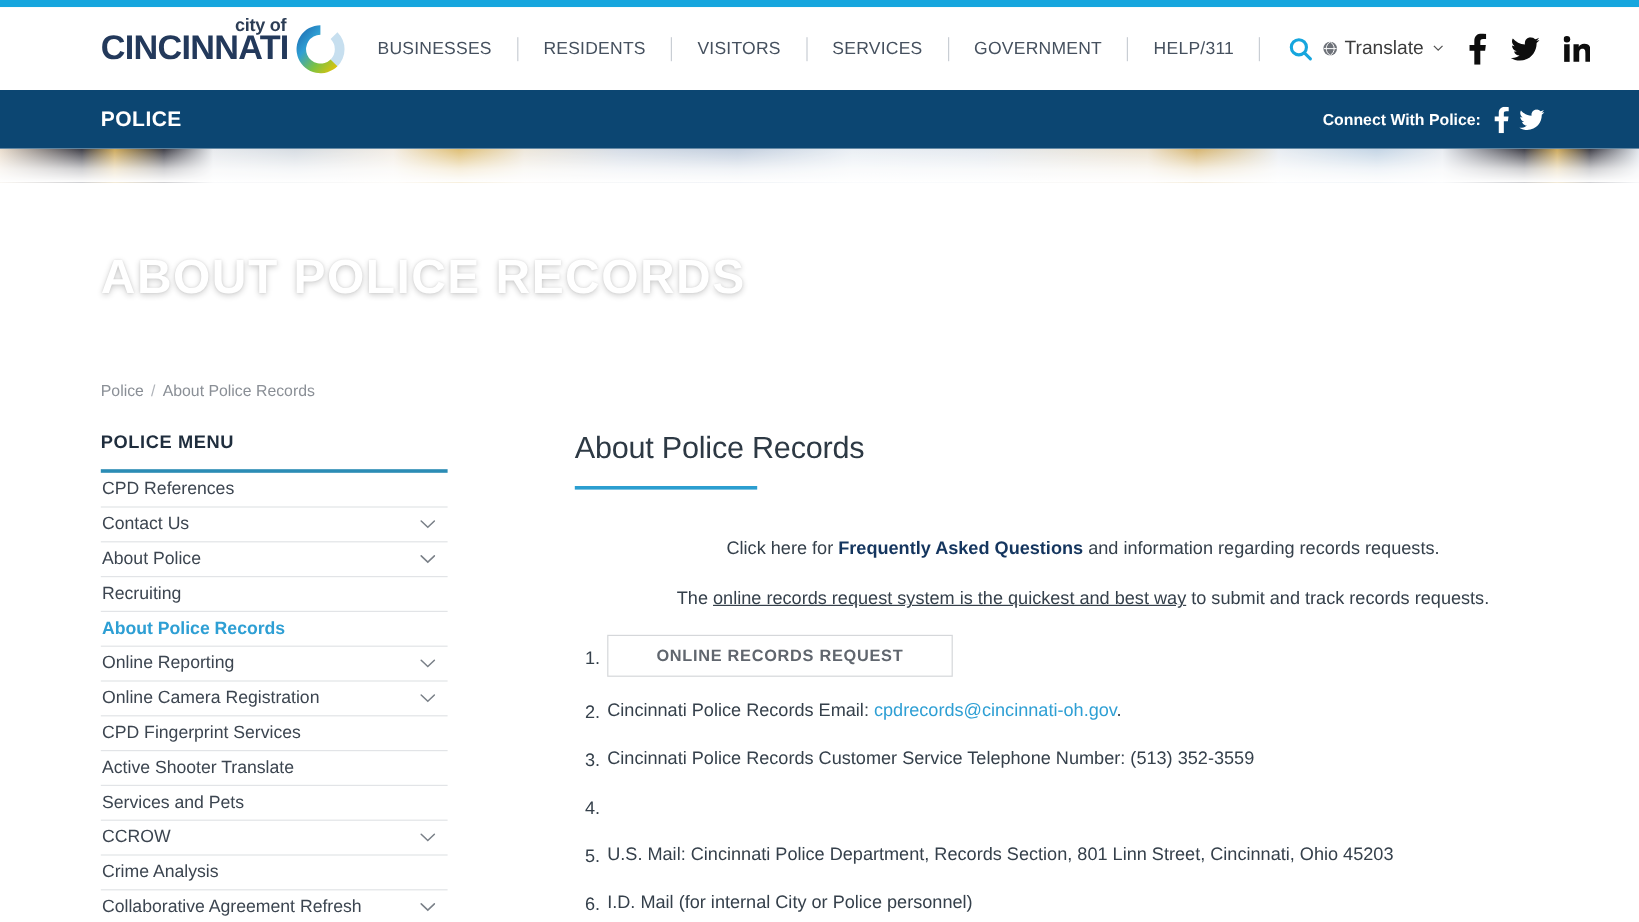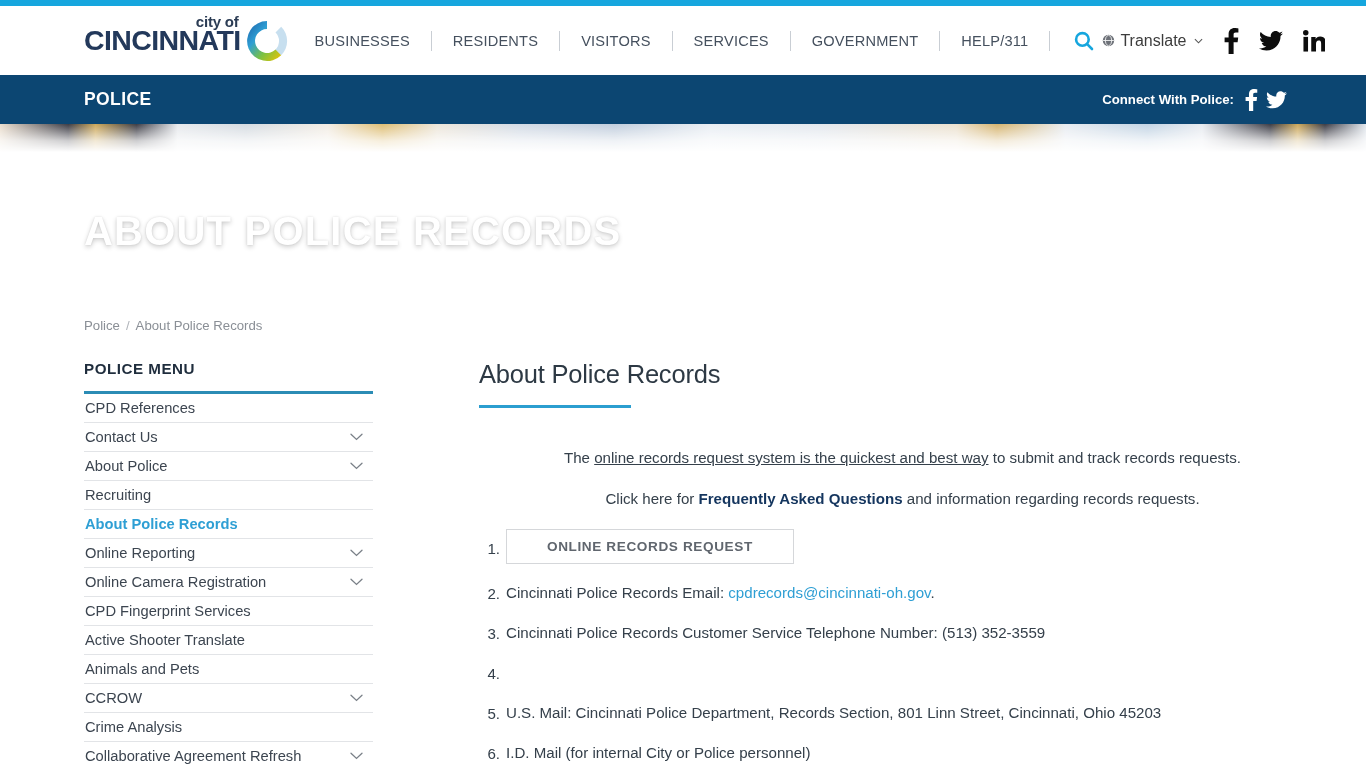--- a/index.html
+++ b/index.html
@@ -426,21 +426,21 @@
             <span>CPD Fingerprint Services</span>
           </a>
         </li>
         <li>
           <a class="row" href="#">
             <span>Active Shooter Translate</span>
           </a>
         </li>
         <li>
           <a class="row" href="#">
-            <span>Animals and Pets</span>
+            <span>Services and Pets</span>
           </a>
         </li>
         <li>
           <a class="row" href="#">
             <span>CCROW</span>
             <span class="chev-wrap">
               <svg width="13" height="8" viewBox="0 0 13 8">
                 <path d="M1 1.2l5.5 5.2L12 1.2" stroke="#7a8088" stroke-width="1.3" fill="none" stroke-linecap="round"></path>
               </svg>
             </span>
@@ -463,24 +463,24 @@
         </li>
       </ul>
   </aside>
 
   <section class="main">
     <h1 class="main-heading">About Police Records</h1>
     <div class="main-rule"></div>
 
     <div class="intro">
       <p>
-        <span>The </span><a class="u" href="#">online records request system is the quickest and best way</a><span> to submit and track records requests.</span>
+        <span>Click here for </span><a class="faq" href="#">Frequently Asked Questions</a><span> and information regarding records requests.</span>
       </p>
       <p>
-        <span>Click here for </span><a class="faq" href="#">Frequently Asked Questions</a><span> and information regarding records requests.</span>
+        <span>The </span><a class="u" href="#">online records request system is the quickest and best way</a><span> to submit and track records requests.</span>
       </p>
     </div>
 
     <ol class="steps" id="steps-list">
         <li>
           <span class="num btnrow">1.</span>
           <span><a class="cta-btn" href="#">ONLINE RECORDS REQUEST</a></span>
         </li>
         <li>
           <span class="num">2.</span>

